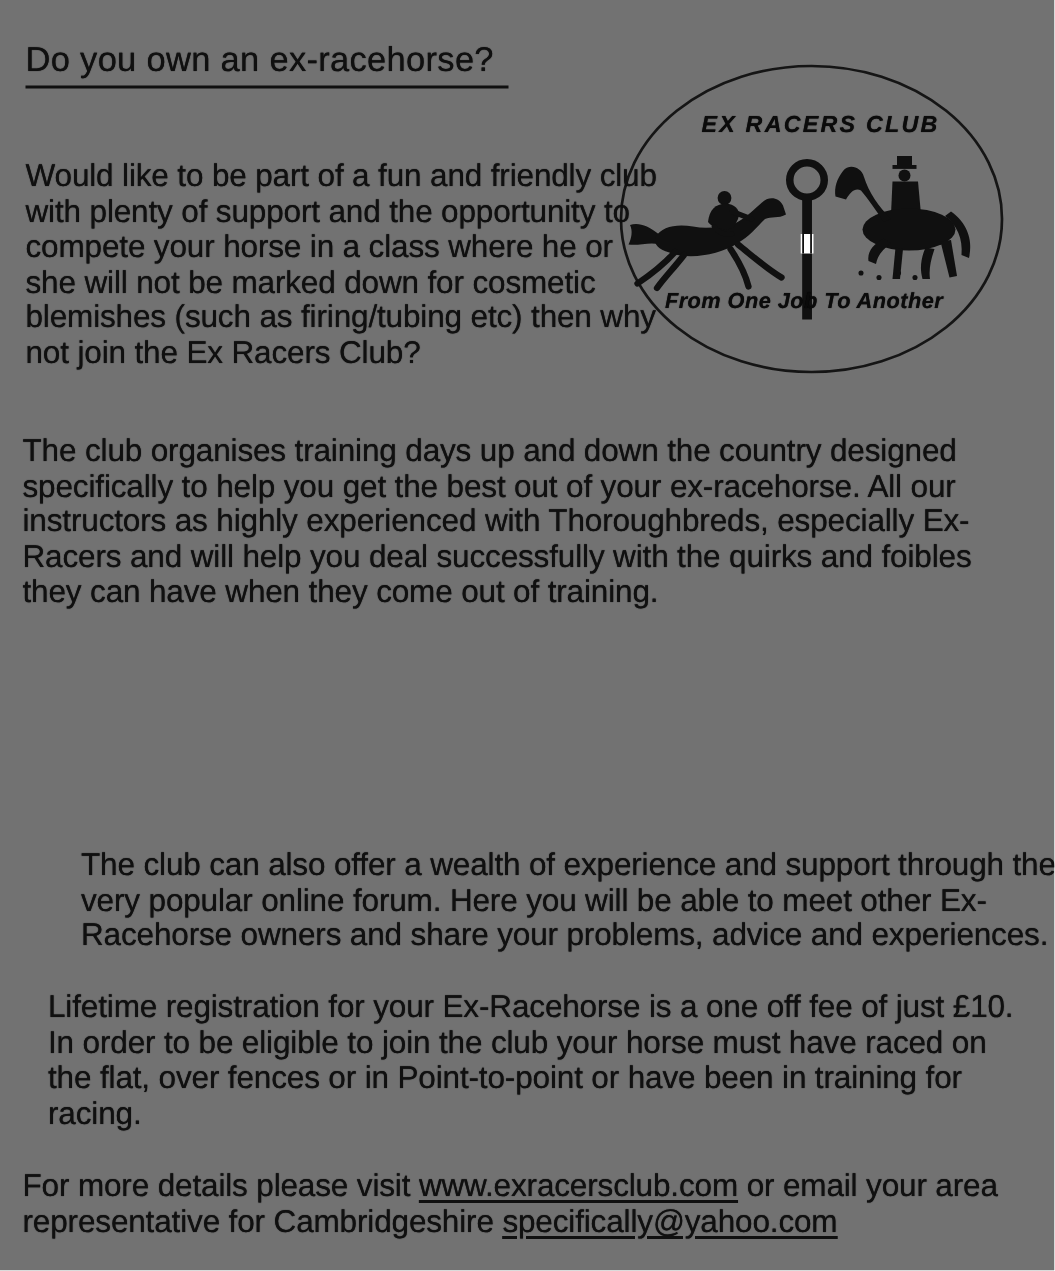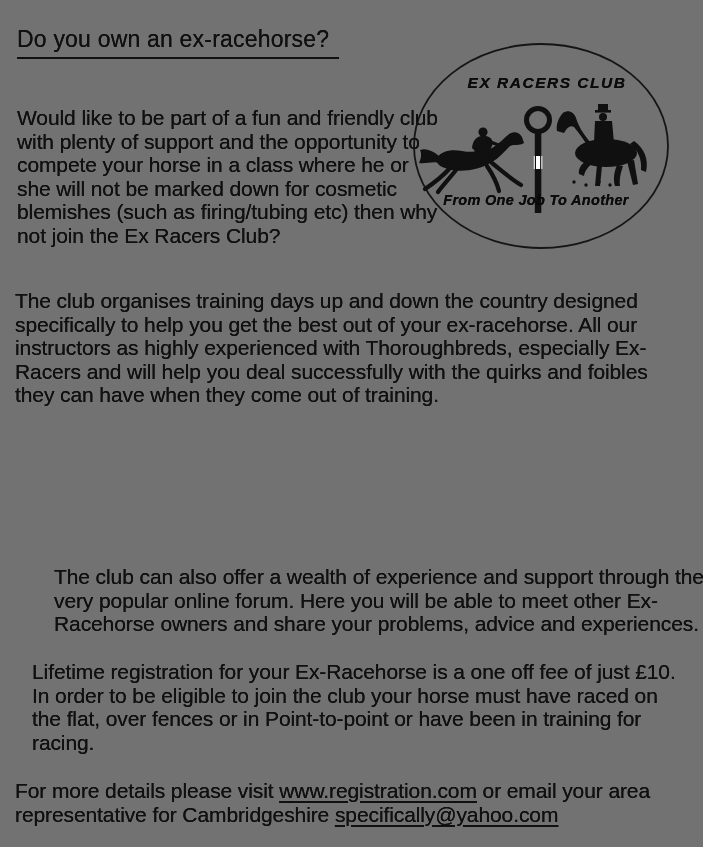--- a/index.html
+++ b/index.html
@@ -129,15 +129,15 @@
 
   <p class="para p-intro">Would like to be part of a fun and friendly club with plenty of support and the opportunity to compete your horse in a class where he or she will not be marked down for cosmetic blemishes (such as firing/tubing etc) then why not join the Ex Racers Club?</p>
 
   <p class="para p-training">The club organises training days up and down the country designed specifically to help you get the best out of your ex-racehorse. All our instructors as highly experienced with Thoroughbreds, especially Ex-Racers and will help you deal successfully with the quirks and foibles they can have when they come out of training.</p>
 
 
   <p class="para p-forum">The club can also offer a wealth of experience and support through the very popular online forum. Here you will be able to meet other Ex-Racehorse owners and share your problems, advice and experiences.</p>
 
   <p class="para p-registration">Lifetime registration for your Ex-Racehorse is a one off fee of just £10. In order to be eligible to join the club your horse must have raced on the flat, over fences or in Point-to-point or have been in training for racing.</p>
 
-  <p class="para p-contact"><span>For more details please visit </span><span class="link">www.registration.com</span><span> or email your area representative for Cambridgeshire </span><span class="link">specifically@yahoo.com</span></p>
+  <p class="para p-contact"><span>For more details please visit </span><span class="link">www.exracersclub.com</span><span> or email your area representative for Cambridgeshire </span><span class="link">specifically@yahoo.com</span></p>
 
 </div>
 
 </body></html>

